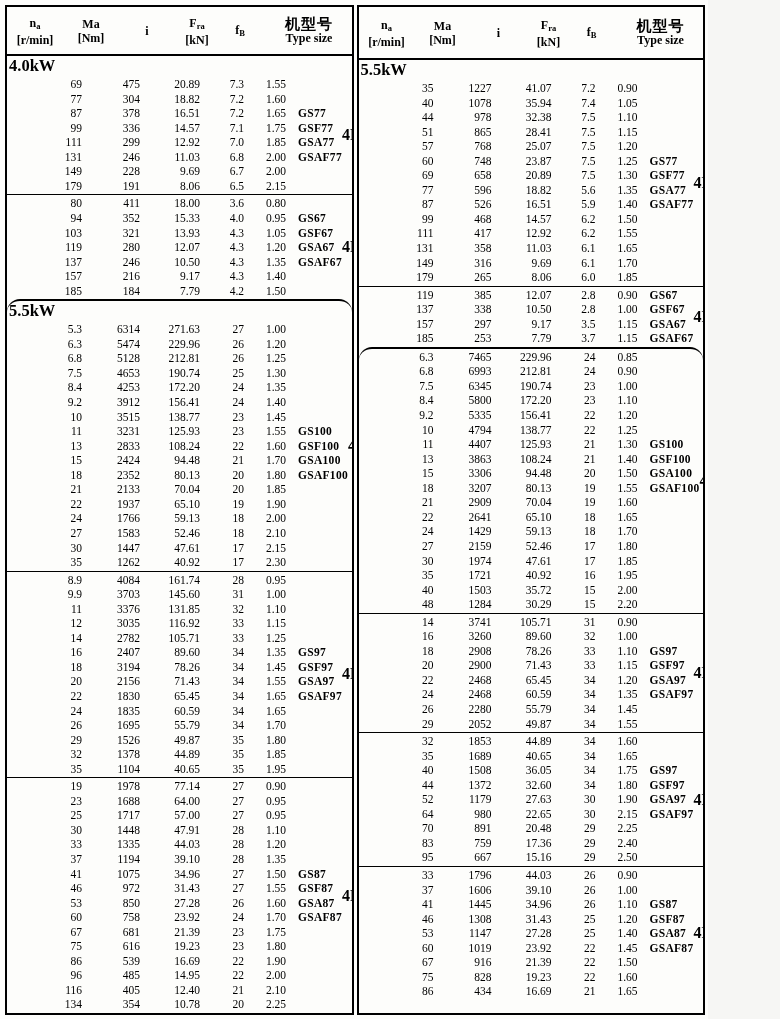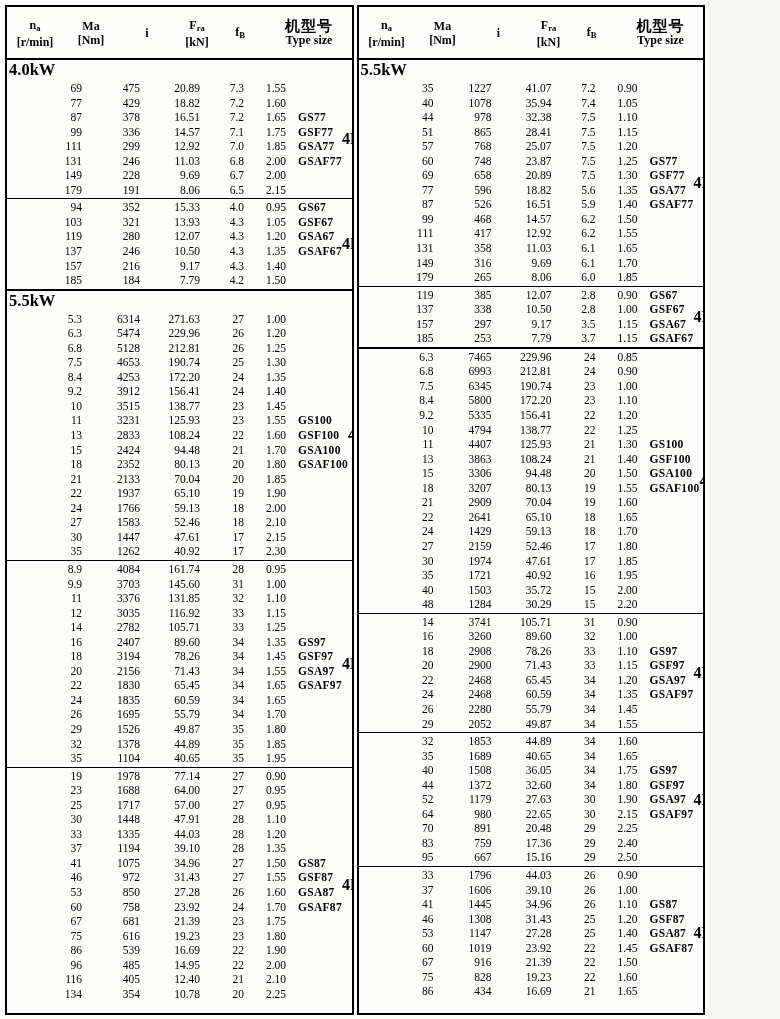--- a/index.html
+++ b/index.html
@@ -22,21 +22,21 @@
     grid-template-columns:56px 56px 56px 44px 42px 96px 1fr;
     border-bottom:2.5px solid #000;
     padding:6px 0 5px 0; height:53px; align-items:center;
   }
   .th { text-align:center; font-weight:bold; font-size:12px; line-height:14px; }
   .th .sub { font-size:8.5px; vertical-align:-2px; font-weight:bold; }
   .th .cjk { font-size:15px; letter-spacing:1px; }
   .th .mono { font-family:"DejaVu Sans Mono", monospace; font-size:17px; font-weight:bold; }
   
   .tbody { flex:1; display:flex; flex-direction:column; }
-  .section { border-top:2px solid #000; }
+  .section { border-top:2px solid #000;border-radius:13px; }
   .section:first-child { border-top:none; }
   .power-heading {
     font-weight:bold; font-size:16.5px; line-height:20px; padding-left:2px;
   }
   .block { display:flex; align-items:stretch; }
   .block + .block { border-top:1.5px solid #000; }
   .rows { flex:1; display:flex; flex-direction:column; padding:1px 0;margin-left:29px; }
   .row {
     display:grid;
     grid-template-columns:56px 56px 58px 40px 46px 1fr;
@@ -95,21 +95,21 @@
               <div class="row">
                 <span class="c-na">69</span>
                 <span class="c-ma">475</span>
                 <span class="c-i">20.89</span>
                 <span class="c-fra">7.3</span>
                 <span class="c-fb">1.55</span>
                 <span class="c-type"></span>
               </div>
               <div class="row">
                 <span class="c-na">77</span>
-                <span class="c-ma">429</span>
+                <span class="c-ma">304</span>
                 <span class="c-i">18.82</span>
                 <span class="c-fra">7.2</span>
                 <span class="c-fb">1.60</span>
                 <span class="c-type"></span>
               </div>
               <div class="row">
                 <span class="c-na">87</span>
                 <span class="c-ma">378</span>
                 <span class="c-i">16.51</span>
                 <span class="c-fra">7.2</span>
@@ -154,20 +154,28 @@
                 <span class="c-i">8.06</span>
                 <span class="c-fra">6.5</span>
                 <span class="c-fb">2.15</span>
                 <span class="c-type"></span>
               </div>
             </div>
             <div class="pole-cell">4P</div>
           </div>
           <div class="block">
             <div class="rows">
+              <div class="row">
+                <span class="c-na">80</span>
+                <span class="c-ma">411</span>
+                <span class="c-i">18.00</span>
+                <span class="c-fra">3.6</span>
+                <span class="c-fb">0.80</span>
+                <span class="c-type"></span>
+              </div>
               <div class="row">
                 <span class="c-na">94</span>
                 <span class="c-ma">352</span>
                 <span class="c-i">15.33</span>
                 <span class="c-fra">4.0</span>
                 <span class="c-fb">0.95</span>
                 <span class="c-type">GS67</span>
               </div>
               <div class="row">
                 <span class="c-na">103</span>

